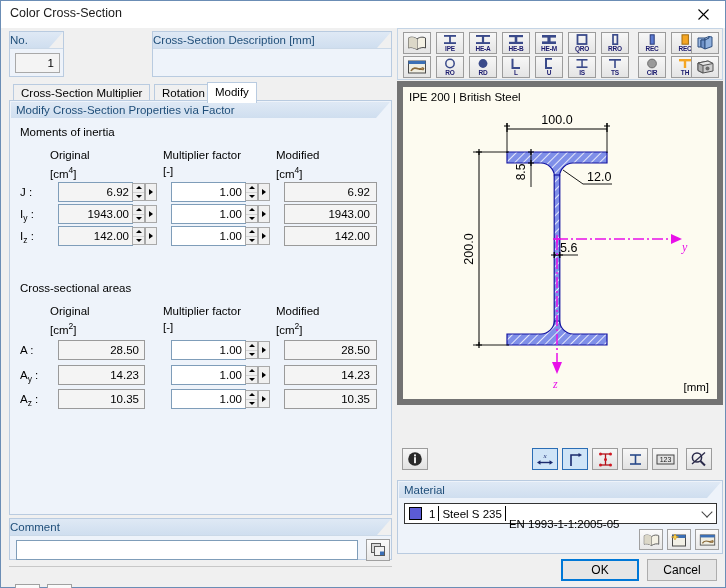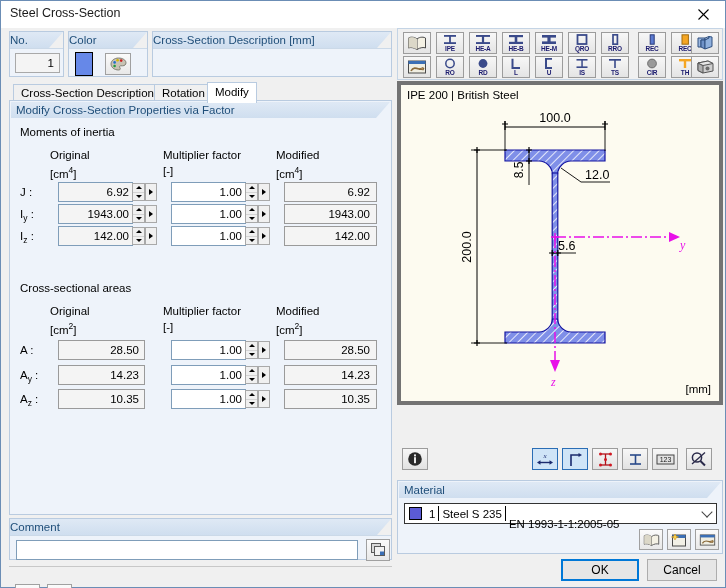--- a/index.html
+++ b/index.html
@@ -110,21 +110,21 @@
   
   .tbtn{
     background:linear-gradient(to bottom,#fbfbfb,#e8e8e8);
     border:1px solid #a0a0a0;box-sizing:border-box;cursor:pointer;
     display:flex;align-items:center;justify-content:center;position:absolute;
   }
 
   
   #right{position:absolute;left:396px;top:27px;width:326px;height:556px;}
   #sec-toolbar{position:absolute;left:0;top:0;width:326px;height:52px;background:#f0f0f0;border:1px solid #c4d4e5;box-sizing:border-box;}
-  #viewer{position:absolute;left:0;top:53px;width:326px;height:324px;background:#fdfbf0;border:4px solid #737373;box-sizing:border-box;overflow:hidden;}
+  #viewer{position:absolute;left:0;top:53px;width:326px;height:324px;background:#fdfbf0;border:6px solid #737373;box-sizing:border-box;overflow:hidden;}
   #viewer-label{position:absolute;left:6px;top:4px;font-size:11.5px;color:#000;}
   #viewer-units{position:absolute;right:8px;bottom:6px;font-size:11.5px;color:#000;}
   #view-toolbar{position:absolute;left:0;top:420px;width:326px;height:26px;background:#f0f0f0;}
   #box-material{position:absolute;left:0;top:452px;width:326px;height:74px;background:#eef3fa;border:1px solid #b9cbe0;box-sizing:border-box;}
   #mat-hdr{position:absolute;left:1px;top:1px;right:1px;height:16px;line-height:16px;padding-left:5px;font-size:11.5px;color:#1f4e79;background:linear-gradient(to bottom,#dfe9f5,#cfdeef);}
   #mat-hdr:after{content:"";position:absolute;right:0;top:0;border-style:solid;border-width:0 0 16px 14px;border-color:transparent transparent #eef3fa transparent;}
   #mat-combo{position:absolute;left:6px;top:22px;width:313px;height:21px;background:#fff;border:1px solid #333;box-sizing:border-box;display:flex;align-items:center;}
   #mat-combo .sw{width:13px;height:13px;background:#5b5bd6;border:1px solid #000;box-sizing:border-box;margin-left:4px;}
   #mat-combo .num{margin-left:7px;font-size:11.5px;}
   #mat-combo .bar{width:1px;height:15px;background:#000;margin:0 3px;}
@@ -147,56 +147,43 @@
   .sbtn .lbl{font-size:6.5px;line-height:7px;color:#1a1a6e;font-weight:bold;letter-spacing:-0.2px;}
   .vbtn{position:absolute;width:26px;height:22px;background:linear-gradient(to bottom,#f7f7f7,#e2e2e2);border:1px solid #9c9c9c;box-sizing:border-box;display:flex;align-items:center;justify-content:center;cursor:pointer;}
   .vbtn.on{background:#cfe4f7;border:1px solid #2a6db5;}
 </style>
 </head>
 <body>
 
 <div id="window">
 
   <div id="titlebar">
-    <span class="title">Steel Cross-Section</span>
+    <span class="title">Color Cross-Section</span>
     <div id="closebtn">
       <svg width="11" height="11" viewBox="0 0 11 11">
           <line x1="0.5" y1="0.5" x2="10.5" y2="10.5" stroke="currentColor" stroke-width="1.1"></line>
           <line x1="10.5" y1="0.5" x2="0.5" y2="10.5" stroke="currentColor" stroke-width="1.1"></line>
         </svg>
     </div>
   </div>
 
   <div id="left">
 
     <div class="gbox" id="box-no">
       <div class="ghdr">No.</div>
       <div class="ro-field" id="no-val">1</div>
     </div>
 
-    <div class="gbox" id="box-color">
-      <div class="ghdr">Color</div>
-      <div id="color-swatch"></div>
-      <div class="tbtn" id="color-btn">
-        <svg width="17" height="15" viewBox="0 0 17 15">
-          <path d="M8.5 1C4.4 1 1 3.6 1 7s3.4 6 7.5 6c1.3 0 1.8-.6 1.8-1.3 0-.8-.8-1-.8-1.8 0-.7.6-1.1 1.5-1.1h1.6c2 0 3.4-1.2 3.4-3C16 3.1 12.6 1 8.5 1z" fill="#c9c3b4" stroke="#6b6b5e" stroke-width=".8"></path>
-          <circle cx="4.6" cy="5.4" r="1.3" fill="#1f6fd0"></circle>
-          <circle cx="7.6" cy="3.3" r="1.3" fill="#d4b800"></circle>
-          <circle cx="11.2" cy="3.6" r="1.3" fill="#cf2020"></circle>
-          <circle cx="4.6" cy="9" r="1.3" fill="#1f9b3c"></circle>
-        </svg>
-      </div>
-    </div>
 
     <div class="gbox" id="box-desc">
       <div class="ghdr">Cross-Section Description [mm]</div>
     </div>
 
     <div id="tabs">
-      <div class="tab" style="left:4px;">Cross-Section Description</div>
+      <div class="tab" style="left:4px;">Cross-Section Multiplier</div>
       <div class="tab" style="left:145px;">Rotation</div>
       <div class="tab active" style="left:198px;">Modify</div>
     </div>
 
     <div id="panel">
       <div id="panel-hdr">Modify Cross-Section Properties via Factor</div>
       <div id="panel-inner">
 
         <div class="sect-title" style="left:9px;top:7px;">Moments of inertia</div>
 

